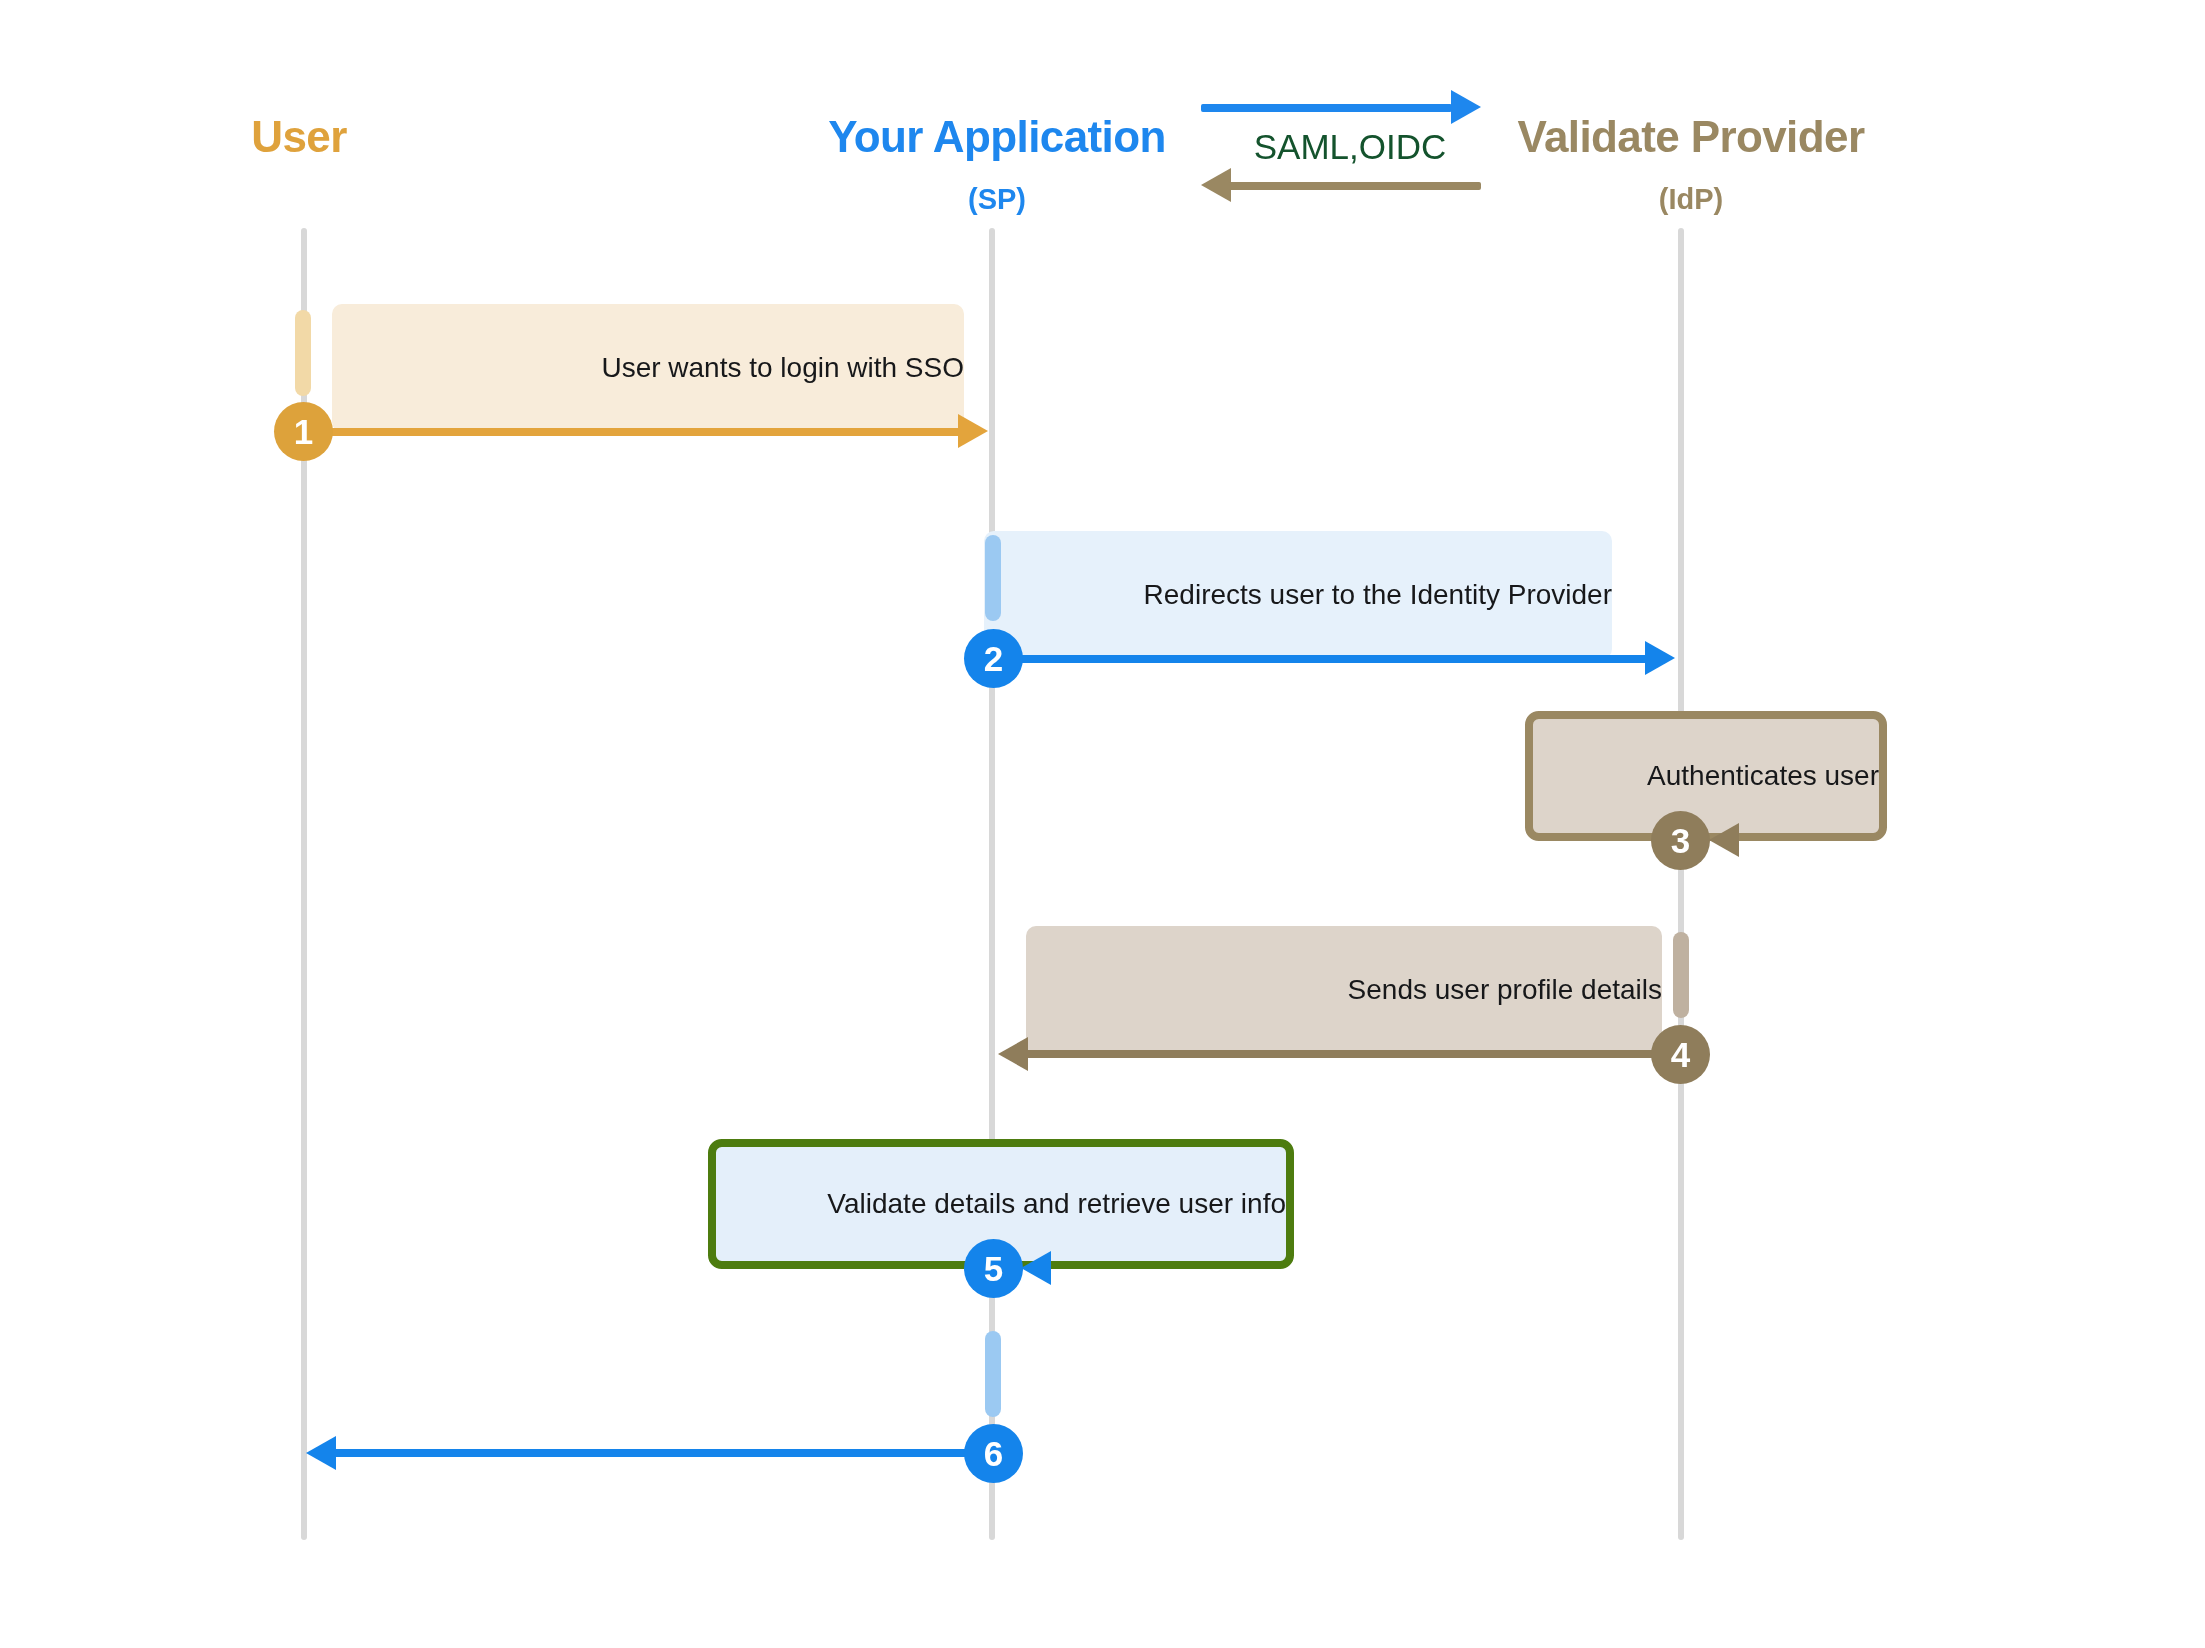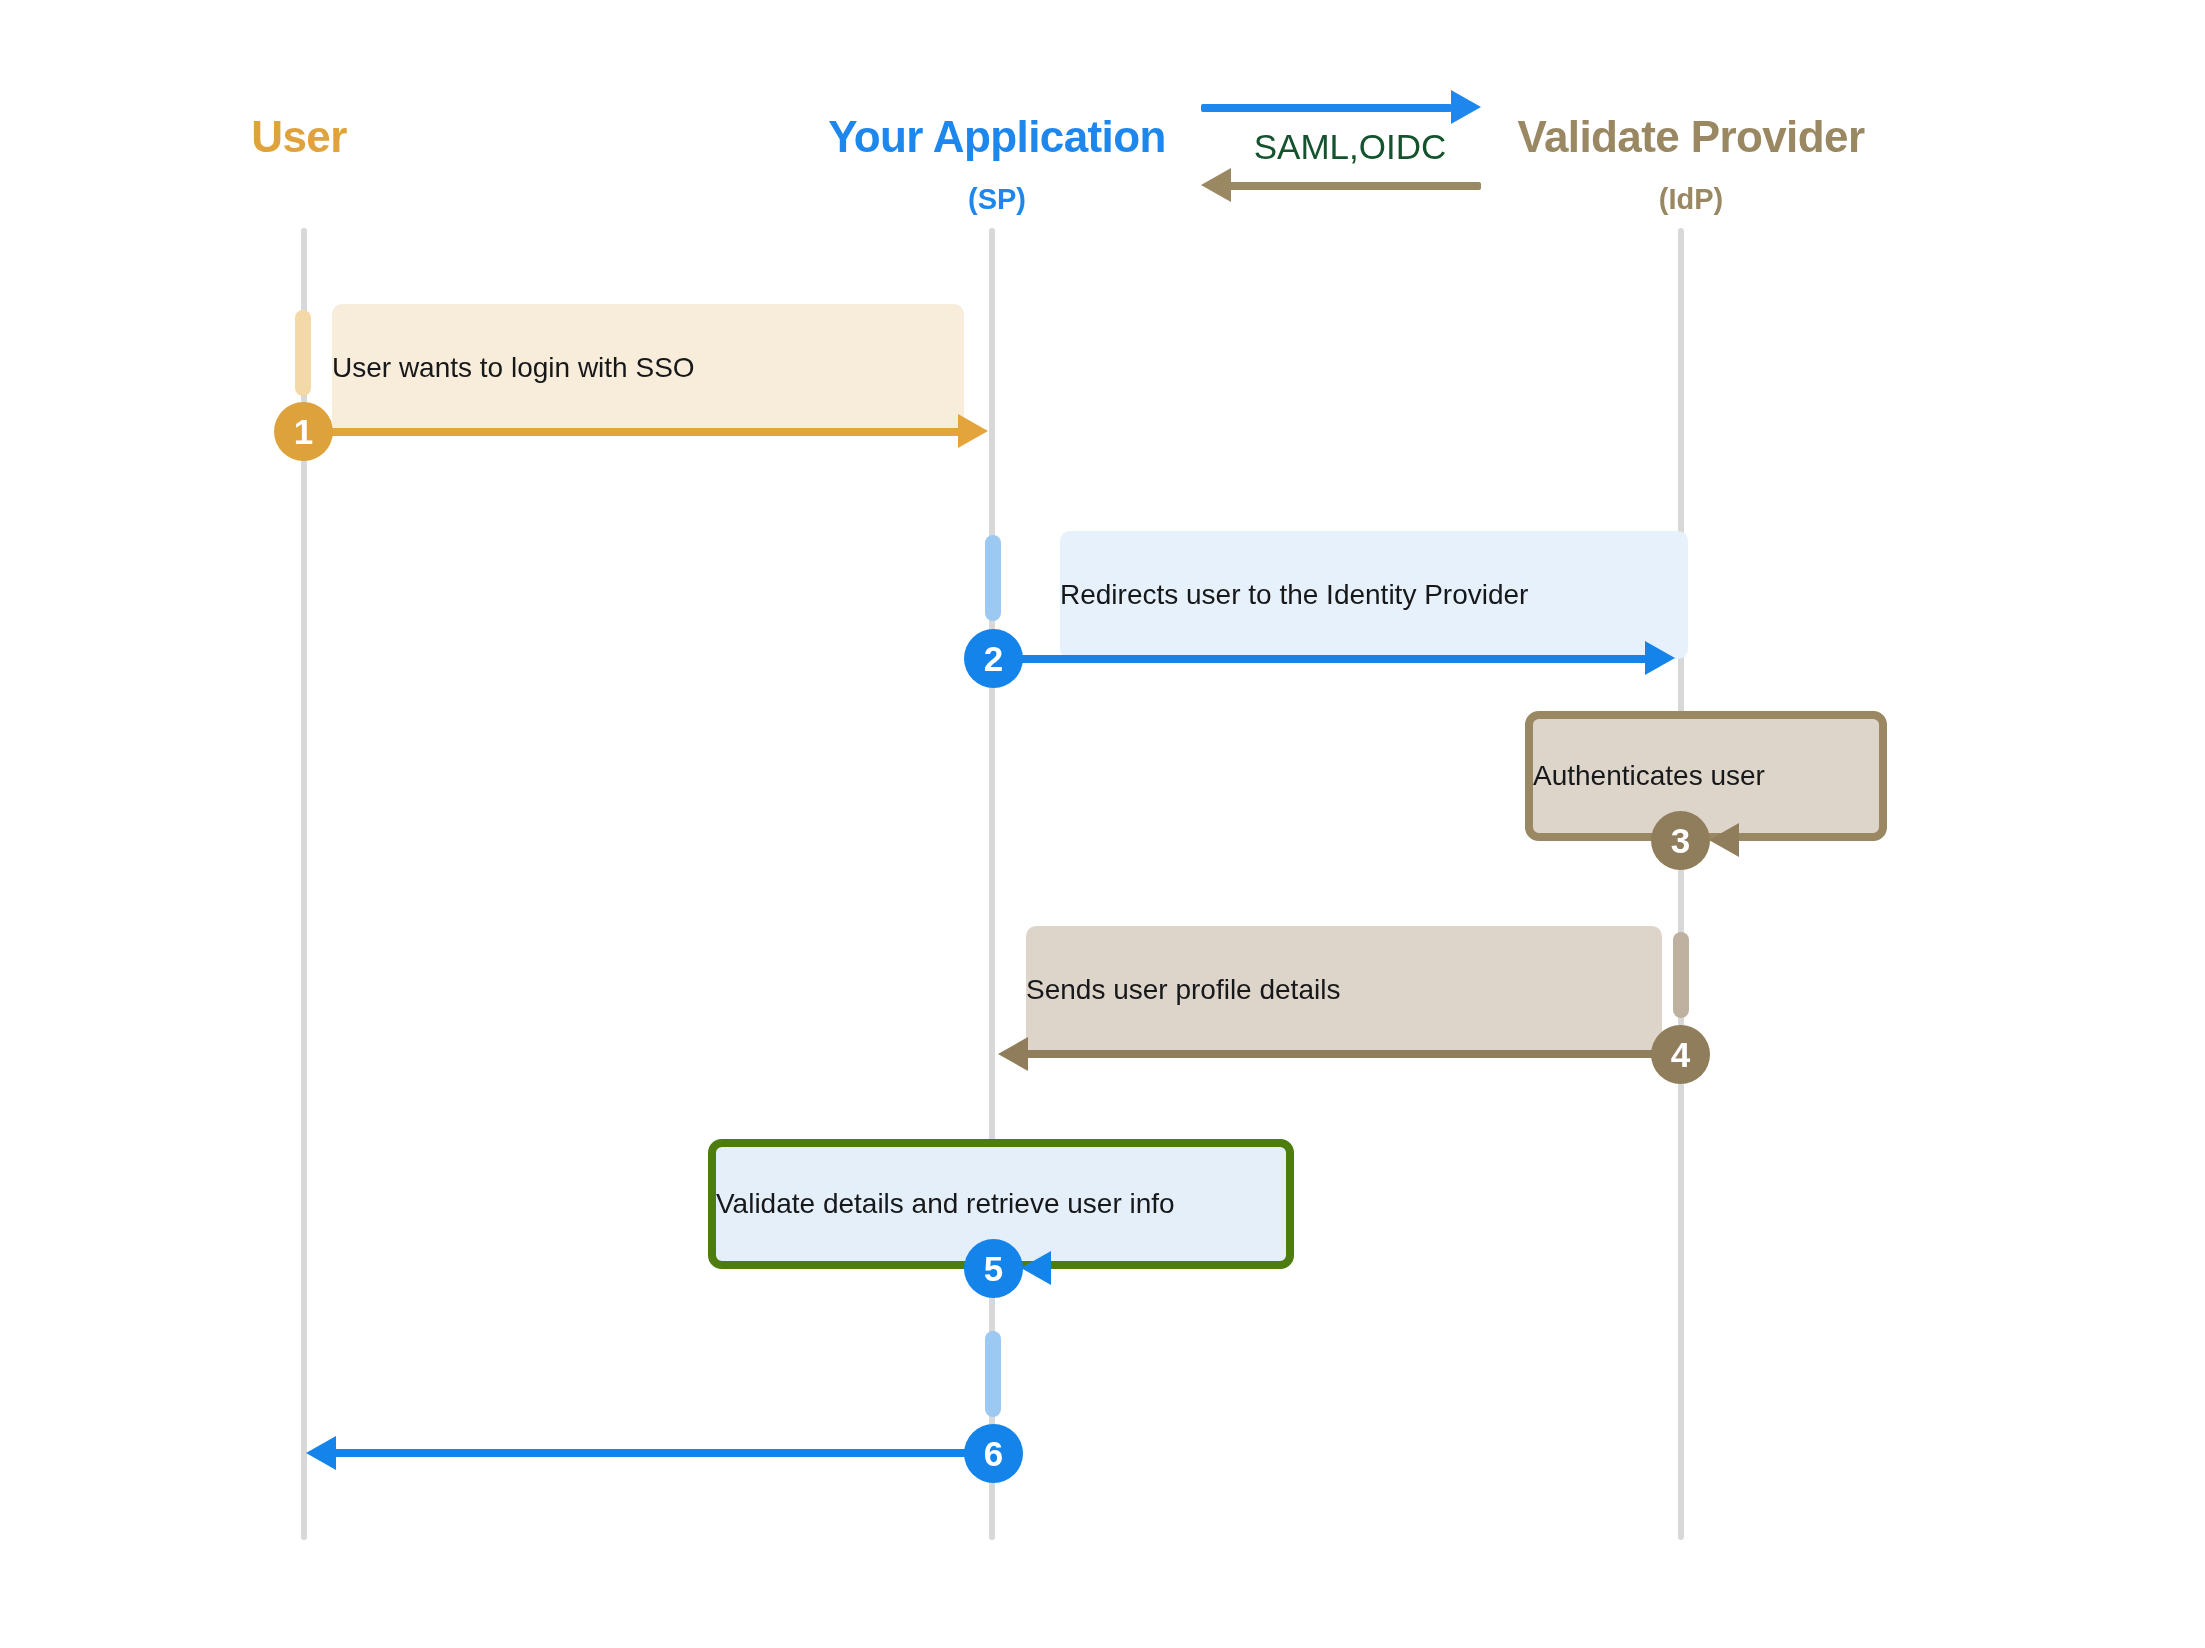--- a/index.html
+++ b/index.html
@@ -9,21 +9,21 @@
   .lifeline{position:absolute;width:5.6px;top:228px;height:1312px;border-radius:3.1px;background:#D8D8D8;}
 
   .title{position:absolute;top:112px;transform:translateX(-50%);font-weight:700;font-size:44px;letter-spacing:-0.6px;white-space:nowrap;}
   .subtitle{position:absolute;top:183px;transform:translateX(-50%);font-weight:600;font-size:29px;white-space:nowrap;}
   .t-orange{color:#DFA23C;}
   .t-blue{color:#1E87EE;}
   .t-brown{color:#9A8862;}
 
   .proto-label{position:absolute;left:1213px;top:123px;width:274px;height:47px;display:flex;align-items:center;justify-content:center;font-size:35px;font-weight:500;color:#14532d;white-space:nowrap;}
 
-  .note{position:absolute;display:flex;align-items:center;justify-content:flex-start;border-radius:10px;color:#17181A;font-size:28px;font-weight:500;text-align:center;box-sizing:border-box;}
+  .note{position:absolute;display:flex;align-items:center;justify-content:flex-end;border-radius:10px;color:#17181A;font-size:28px;font-weight:500;text-align:center;box-sizing:border-box;}
   .note span{white-space:nowrap;}
   .note.cream{background:#F8ECDA;}
   .note.bluepale{background:#E6F1FB;}
   .note.brownpale{background:#DDD4CA;}
   .note.outline-blue{background:#E4EFFA;border:8px solid #4d7c0f;border-radius:13.7px;}
   .note.outline-brown{background:#DDD4CA;border:8px solid #9A8862;border-radius:13.7px;}
 
   .shaft{position:absolute;height:7.5px;border-radius:1.9px;}
   .bg-orange{background:#E3A43C;}
   .bg-blue{background:#1484EB;}
@@ -67,21 +67,21 @@
   <div class="shaft" style="left:1229px;top:182px;width:252px;background:#9A8862;"></div>
 
   <div class="note cream" style="left:332px;top:304px;width:632px;height:128px;">
     <span>User wants to login with SSO</span>
   </div>
   <div class="activation act-orange" style="left:295px;top:310px;height:86px;"></div>
   <div class="shaft bg-orange" style="left:303px;top:428px;width:659px;"></div>
   <div class="head right hc-orange" style="left:958px;top:414px;"></div>
   <div class="badge orange" style="left:274px;top:402px;">1</div>
 
-  <div class="note bluepale" style="left:1060px;top:531px;width:628px;height:128px;">
+  <div class="note bluepale" style="left:984px;top:531px;width:628px;height:128px;">
     <span>Redirects user to the Identity Provider</span>
   </div>
   <div class="activation act-blue" style="left:985px;top:535px;height:86px;"></div>
   <div class="shaft bg-blue" style="left:993px;top:655px;width:655px;"></div>
   <div class="head right hc-blue" style="left:1645px;top:641px;"></div>
   <div class="badge blue" style="left:964px;top:629px;">2</div>
 
   <div class="note outline-brown" style="left:1525px;top:711px;width:362px;height:130px;">
     <span>Authenticates user</span>
   </div>

